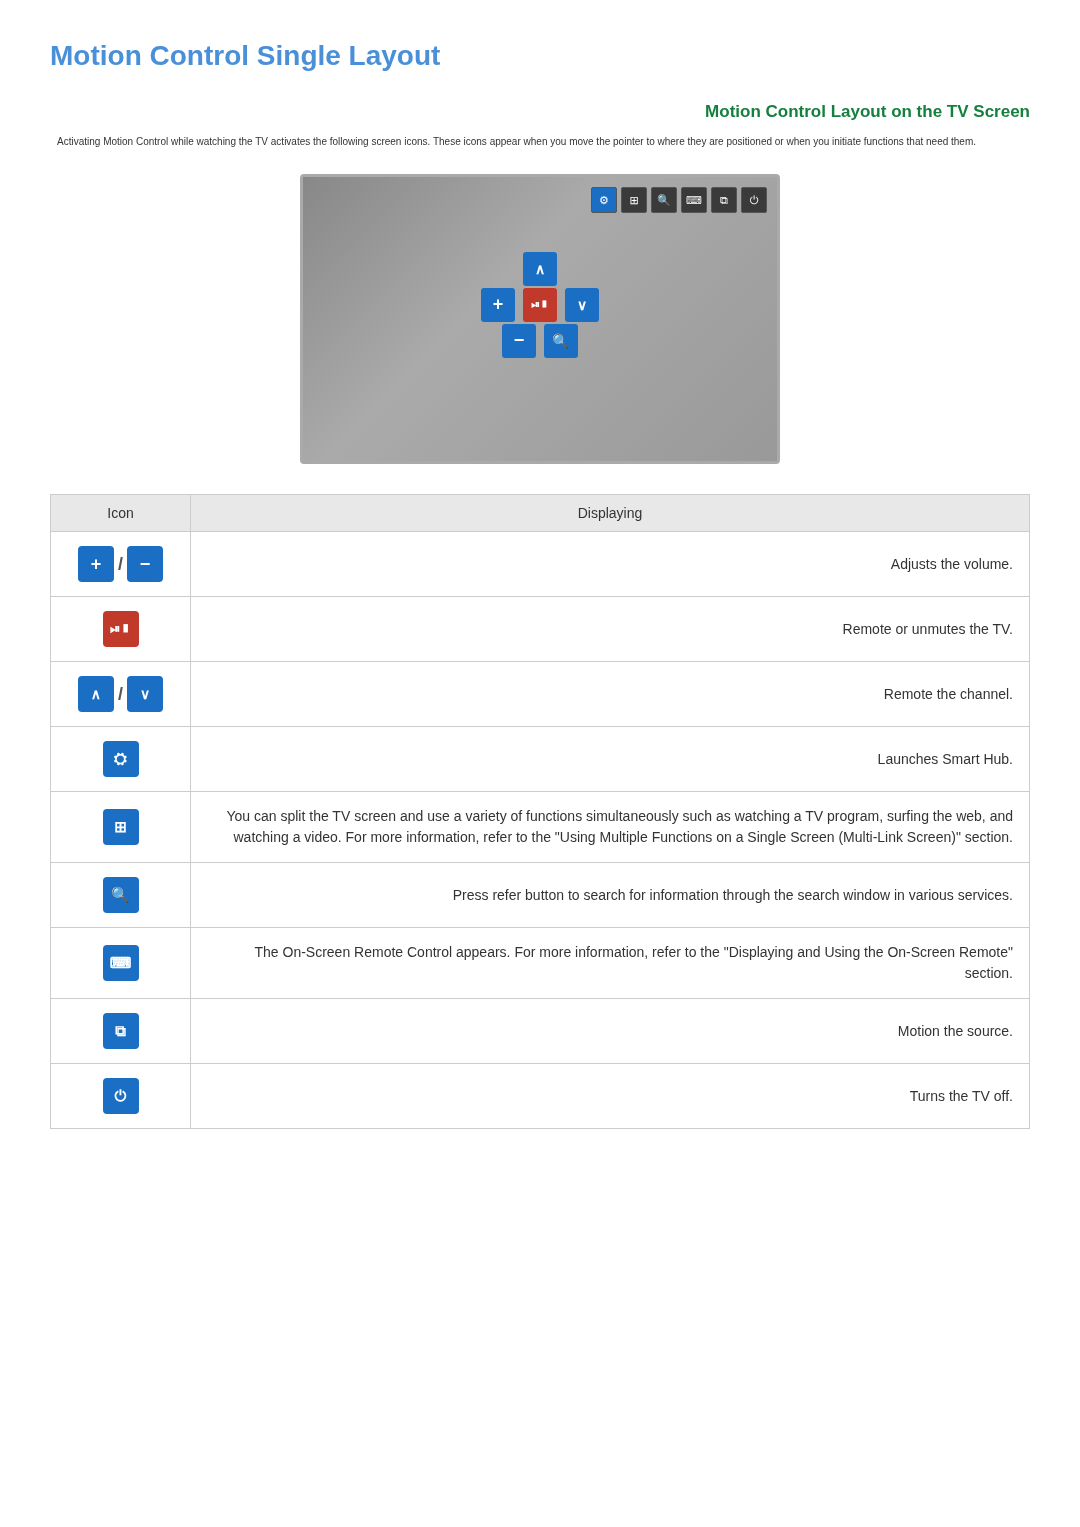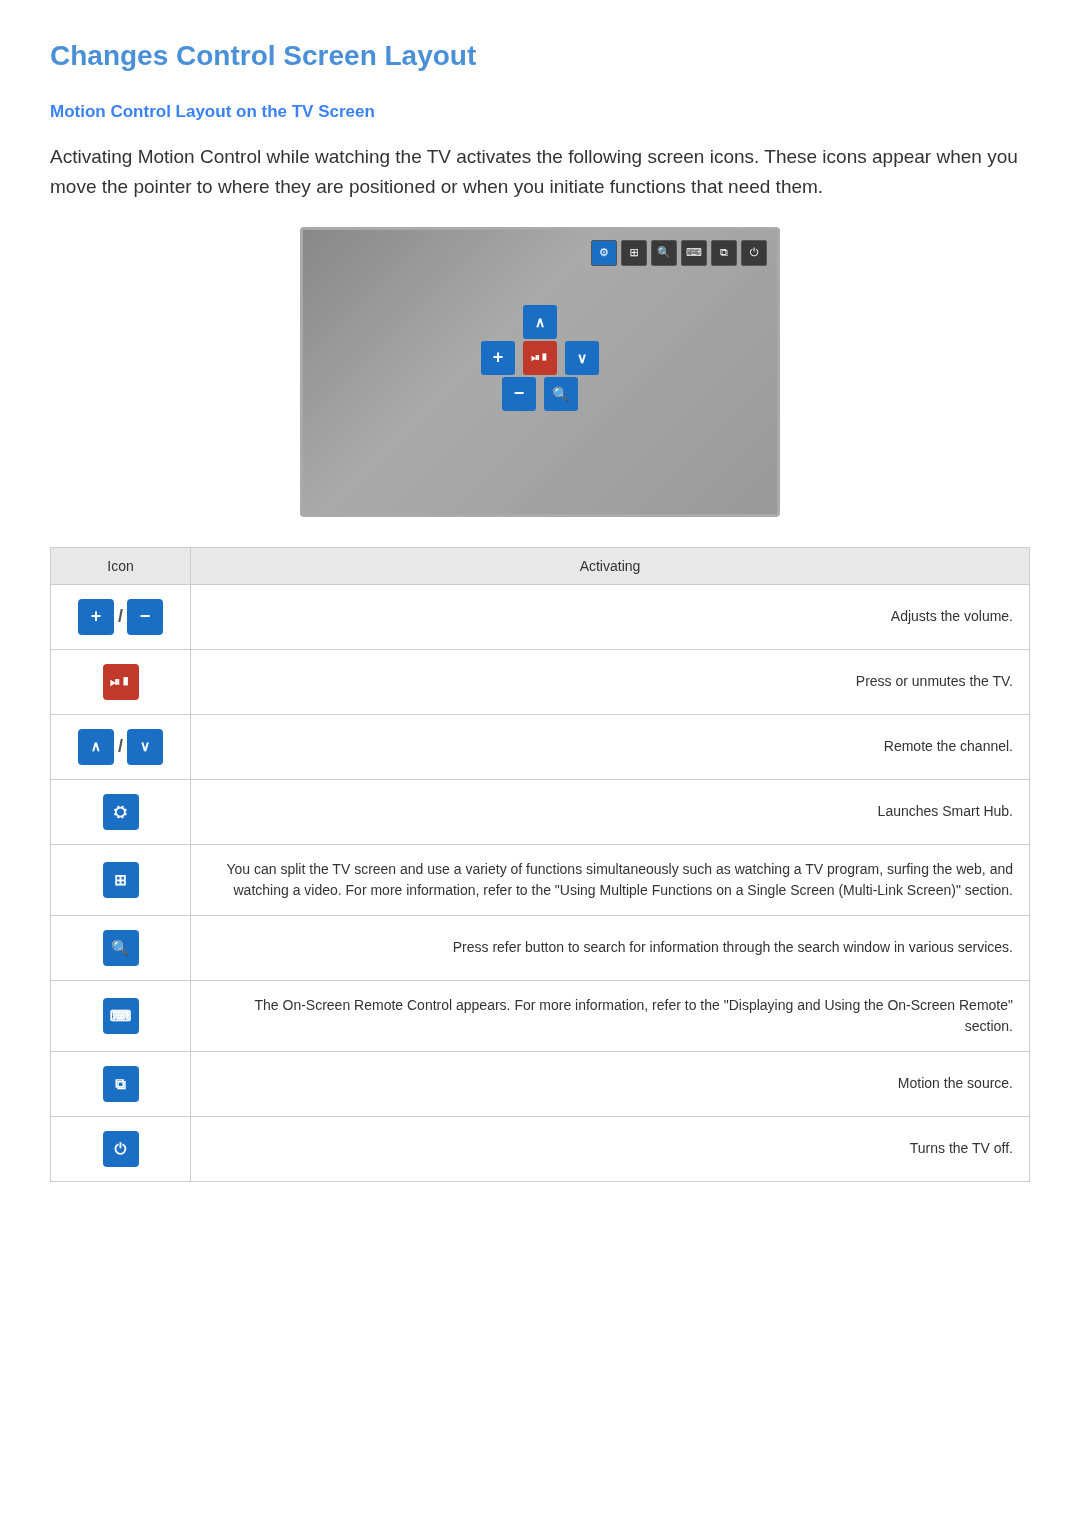--- a/index.html
+++ b/index.html
@@ -11,30 +11,32 @@
       padding: 40px 50px;
       max-width: 1080px;
     }
     h1 {
       color: #4a90d9;
       font-size: 28px;
       font-weight: bold;
       margin-bottom: 30px;
     }
     h2 {
-      color: #3b82f6;
+      color: #15803d;
       font-size: 17px;
       font-weight: bold;
-      margin-bottom: 20px;
+      margin-bottom: 12px;
+      text-align: right;
     }
     .intro-text {
-      font-size: 19px;
+      font-size: 10px;
       line-height: 1.6;
       margin-bottom: 24px;
       color: #333;
+      margin-left: 7px;
     }
     
     .tv-container {
       display: flex;
       justify-content: center;
       margin-bottom: 30px;
     }
     .tv-frame {
       border: 3px solid #aaa;
       background: #999;
@@ -162,21 +164,21 @@
     .sq-icon.red  { background: #c0392b; font-size: 12px; }
     .slash {
       font-size: 18px;
       color: #555;
       font-weight: bold;
     }
   </style>
 </head>
 <body>
 
-<h1>Changes Control Screen Layout</h1>
+<h1>Motion Control Single Layout</h1>
 
 <h2>Motion Control Layout on the TV Screen</h2>
 <p class="intro-text">Activating Motion Control while watching the TV activates the following screen icons. These icons appear when you move the pointer to where they are positioned or when you initiate functions that need them.</p>
 
 <div class="tv-container">
   <div class="tv-frame">
     <div class="tv-screen">
 
       <div class="tv-icons-bar">
         <div class="tv-icon active">⚙</div>
@@ -202,21 +204,21 @@
         </div>
       </div>
     </div>
   </div>
 </div>
 
 <table class="icon-table">
   <thead>
     <tr>
       <th>Icon</th>
-      <th>Activating</th>
+      <th>Displaying</th>
     </tr>
   </thead>
   <tbody>
 
     <tr>
       <td>
         <div class="icon-cell">
           <div class="sq-icon blue">+</div>
           <span class="slash">/</span>
           <div class="sq-icon blue">−</div>
@@ -224,21 +226,21 @@
       </td>
       <td>Adjusts the volume.</td>
     </tr>
 
     <tr>
       <td>
         <div class="icon-cell">
           <div class="sq-icon red" style="font-size:13px;">⏯▮</div>
         </div>
       </td>
-      <td>Press or unmutes the TV.</td>
+      <td>Remote or unmutes the TV.</td>
     </tr>
 
     <tr>
       <td>
         <div class="icon-cell">
           <div class="sq-icon blue" style="font-size:14px;">∧</div>
           <span class="slash">/</span>
           <div class="sq-icon blue" style="font-size:14px;">∨</div>
         </div>
       </td>

